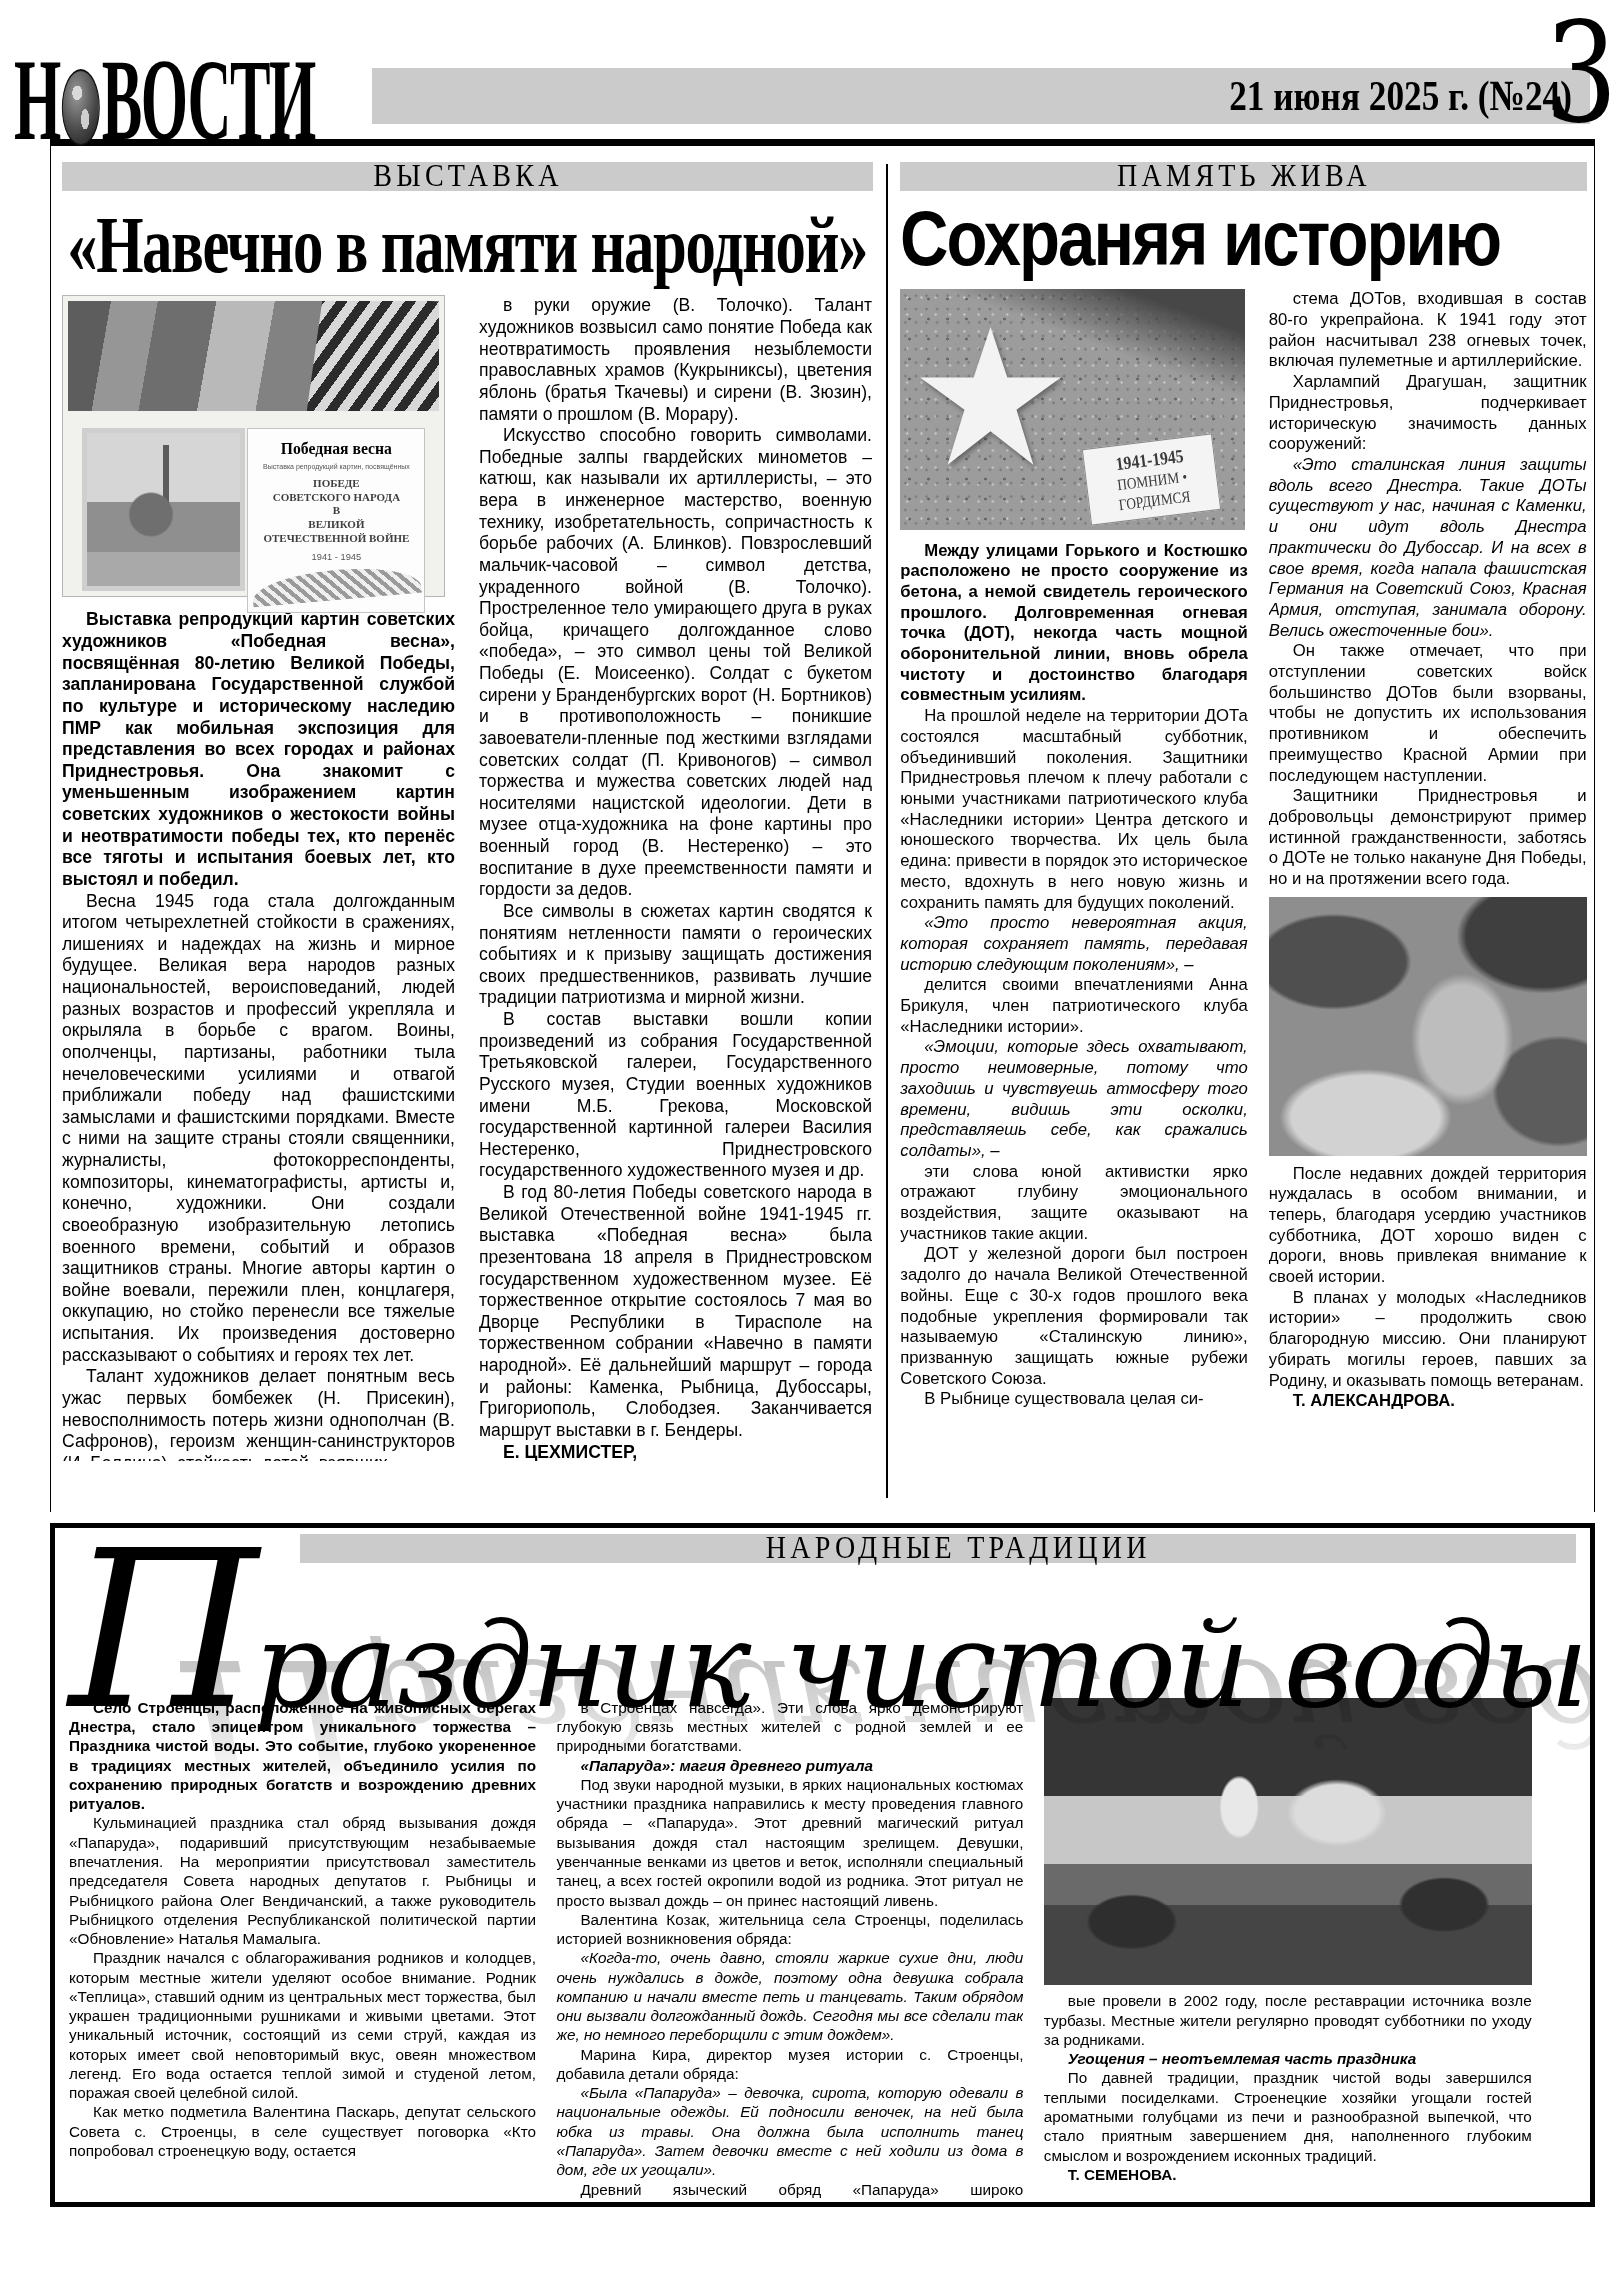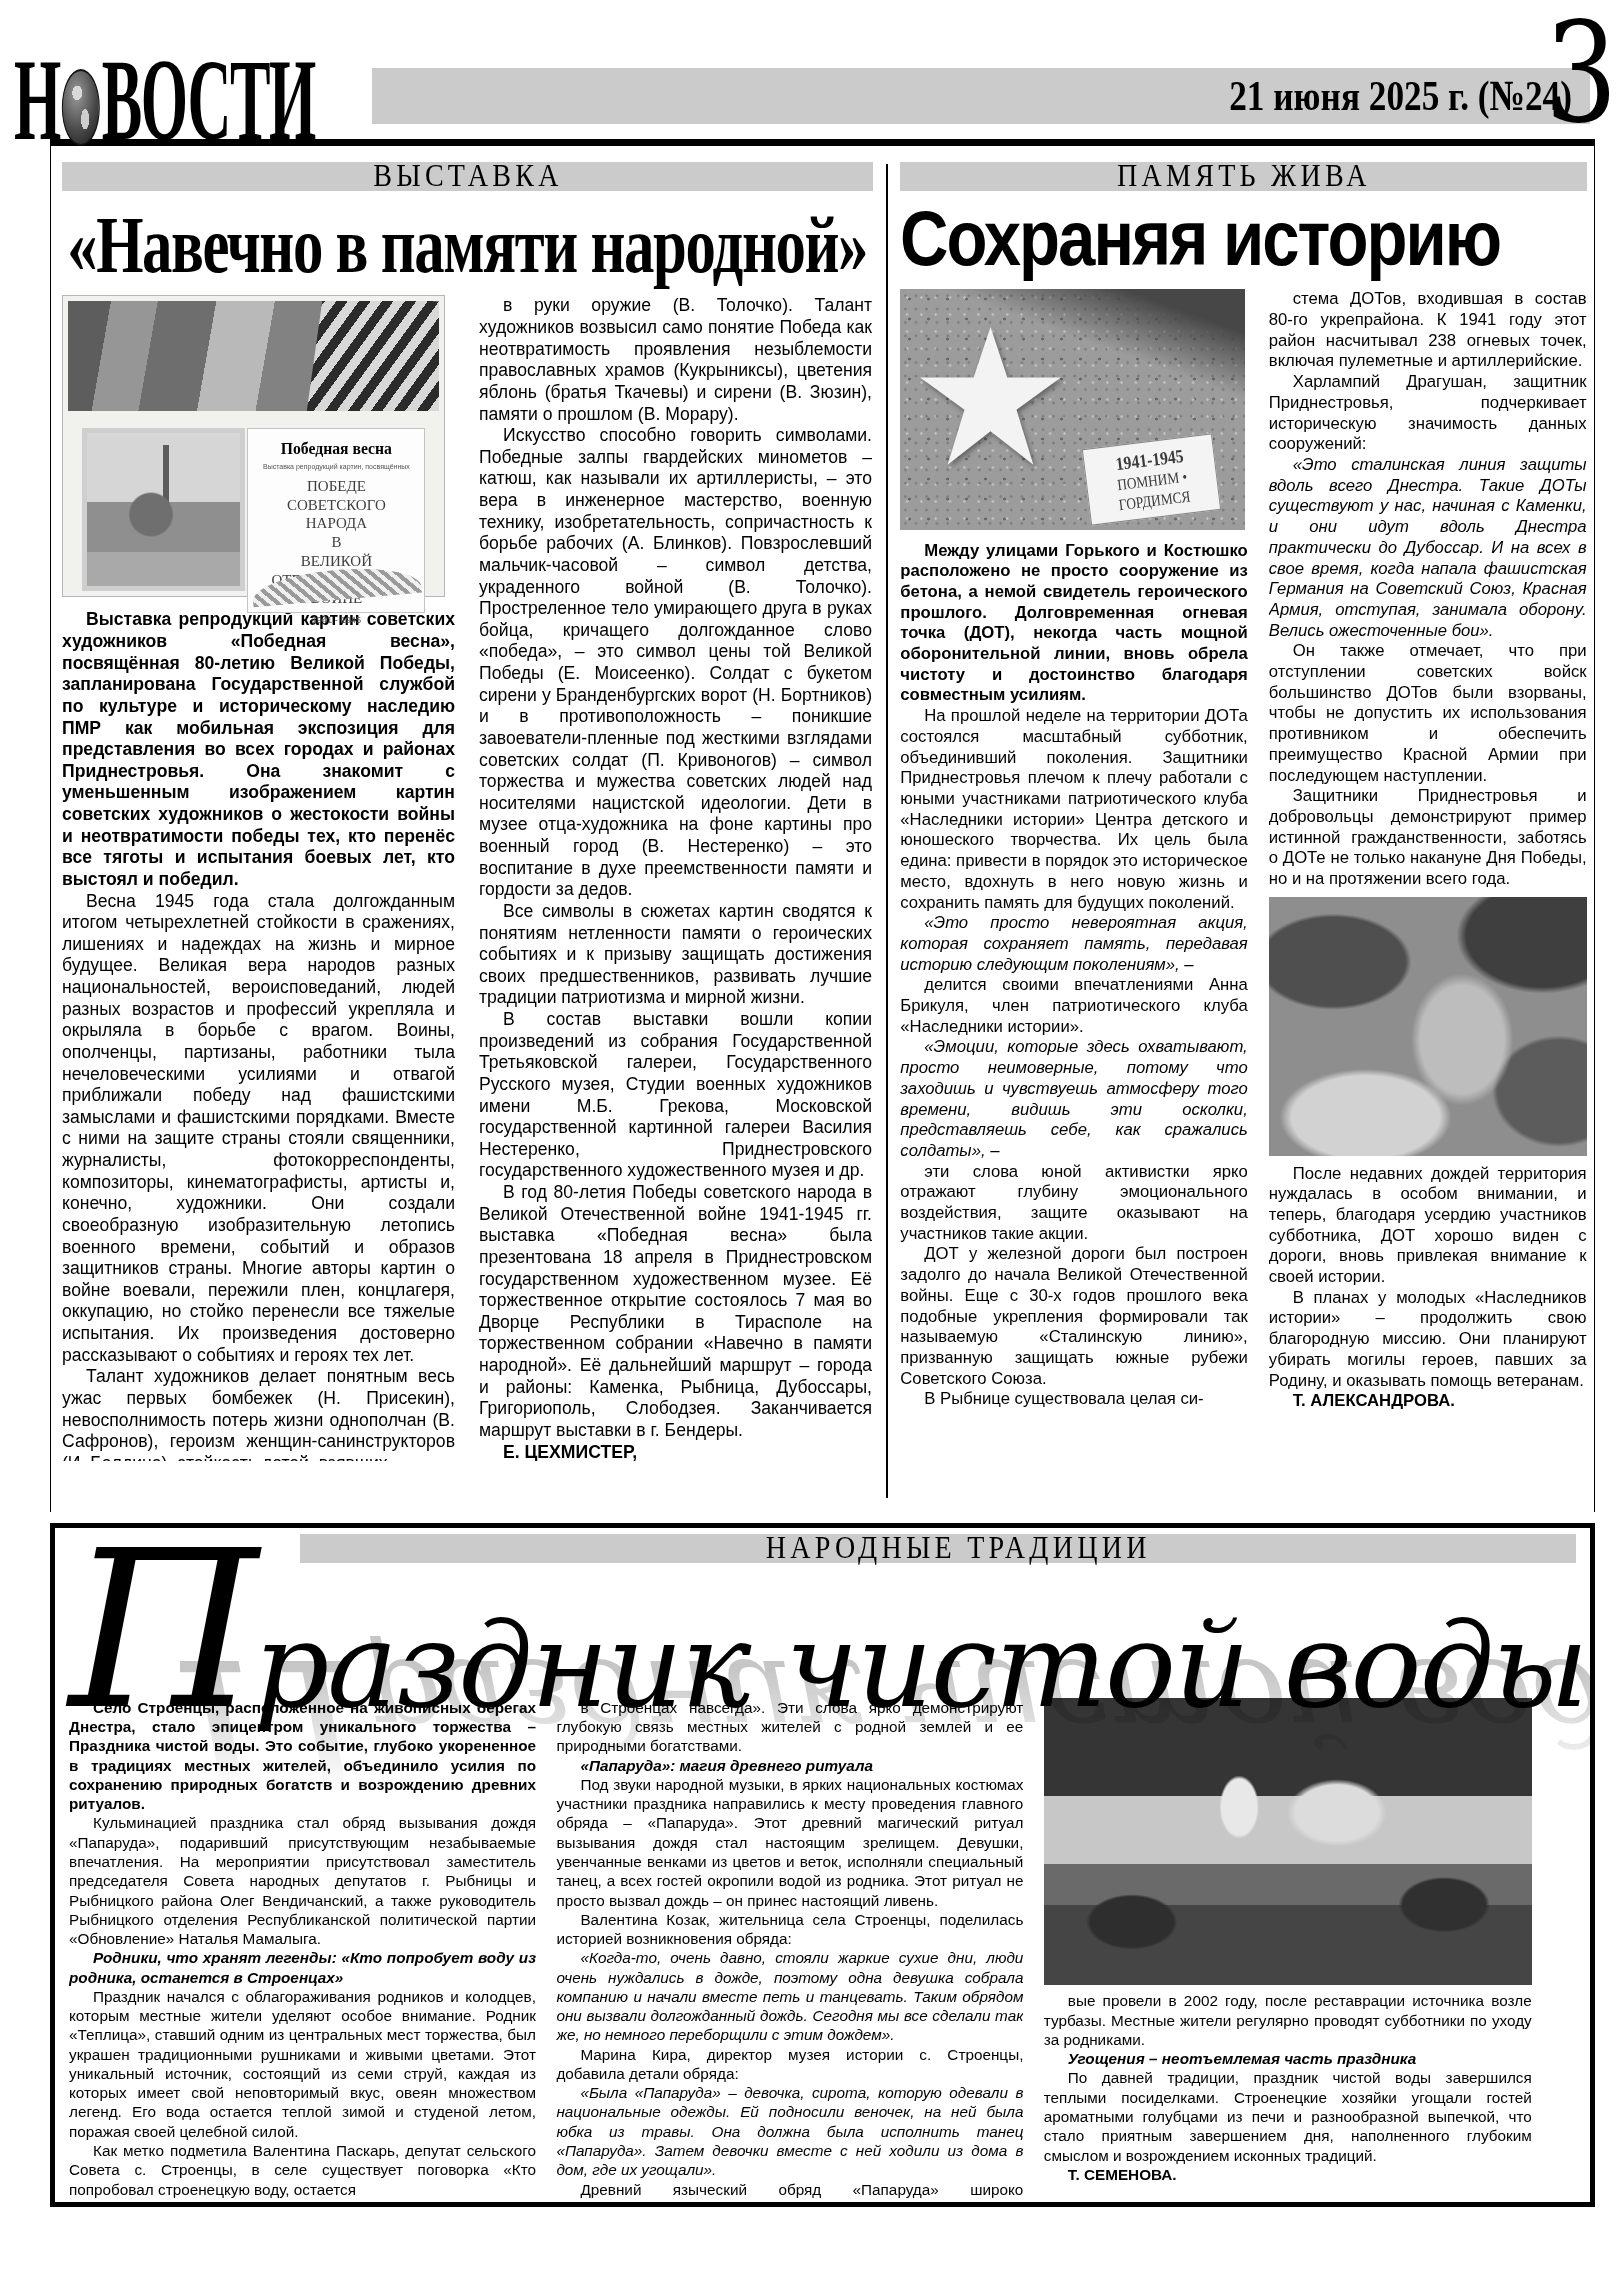--- a/index.html
+++ b/index.html
@@ -70,21 +70,21 @@
   .painting{width:153px;height:153px;border:5.6px solid #cfcfcf;background:
        linear-gradient(#d6d6d6 0 45%,#8f8f8f 45% 78%,#a9a9a9 78% 100%);position:relative;}
   .painting .obelisk{position:absolute;left:50%;top:12px;width:5.6px;height:69px;background:#5c5c5c;}
   .painting .tree{position:absolute;left:24%;top:56px;width:56px;height:51px;border-radius:50%;
        background:radial-gradient(circle,#6f6f6f 0 55%,transparent 60%);}
   .poster{width:178px;height:185px;background:#fdfdfd;border:0.9px solid #c4c4c4;
        box-sizing:border-box;padding:10.2px 6.5px 0;position:relative;text-align:center;}
   .poster p.para{text-align:center;text-indent:0;}
   .poster-title{font-family:"Liberation Serif",serif;font-weight:700;font-size:15.7px;margin-bottom:4.6px !important;}
   .poster-sub{font-size:7px;color:#555;margin-bottom:5.6px !important;}
-  .poster-b{font-family:"Liberation Serif",serif;font-weight:400;font-size:15px;line-height:1.25;color:#3e3e3e;}
+  .poster-b{font-family:"Liberation Serif",serif;font-weight:700;font-size:11px;line-height:1.25;color:#3e3e3e;}
   .poster-years{font-size:9.3px;color:#555;margin-top:6.5px !important;}
   .poster .wave{position:absolute;left:3.7px;right:3.7px;bottom:12px;height:30px;
        background:repeating-linear-gradient(45deg,#9a9a9a 0 4.2px,#efefef 4.2px 8.3px);
        border-radius:100% 100% 0 0/160% 160% 0 0;transform:rotate(-5deg);}
 
   .star-photo{position:relative;width:345px;height:241px;margin-bottom:10.2px;overflow:hidden;
        background-color:#9c9c9c;
        background-image:
          linear-gradient(200deg,#474747 0 12%,transparent 30%),
          radial-gradient(#7b7b7b 0.9px,transparent 1.4px),
@@ -256,21 +256,20 @@
     </div>
     <div class="script-head">
       <div class="script-line"><span class="big-p">П</span><span class="rest">раздник чистой воды</span></div>
       <div class="script-line script-refl"><span class="big-p">П</span><span class="rest">раздник чистой воды</span></div>
     </div>
     <div class="cols3">
       <div class="bcol bcol1">
         <div>
             <p class="para lead">Село Строенцы, расположенное на живописных берегах Днестра, стало эпицентром уникального торжества – Праздника чистой воды. Это событие, глубоко укорененное в традициях местных жителей, объединило усилия по сохранению природных богатств и возрождению древних ритуалов.</p>
             <p class="para ">Кульминацией праздника стал обряд вызывания дождя «Папаруда», подаривший присутствующим незабываемые впечатления. На мероприятии присутствовал заместитель председателя Совета народных депутатов г. Рыбницы и Рыбницкого района Олег Вендичанский, а также руководитель Рыбницкого отделения Республиканской политической партии «Обновление» Наталья Мамалыга.</p>
-            <p class="para subhead">Родники, что хранят легенды: «Кто попробует воду из родника, останется в Строенцах»</p>
             <p class="para ">Праздник начался с облагораживания родников и колодцев, которым местные жители уделяют особое внимание. Родник «Теплица», ставший одним из центральных мест торжества, был украшен традиционными рушниками и живыми цветами. Этот уникальный источник, состоящий из семи струй, каждая из которых имеет свой неповторимый вкус, овеян множеством легенд. Его вода остается теплой зимой и студеной летом, поражая своей целебной силой.</p>
             <p class="para ">Как метко подметила Валентина Паскарь, депутат сельского Совета с. Строенцы, в селе существует поговорка «Кто попробовал строенецкую воду, остается</p>
           </div>
       </div>
       <div class="bcol bcol2">
         <div>
             <p class="para noind">в Строенцах навсегда». Эти слова ярко демонстрируют глубокую связь местных жителей с родной землей и ее природными богатствами.</p>
             <p class="para subhead">«Папаруда»: магия древнего ритуала</p>
             <p class="para ">Под звуки народной музыки, в ярких национальных костюмах участники праздника направились к месту проведения главного обряда – «Папаруда». Этот древний магический ритуал вызывания дождя стал настоящим зрелищем. Девушки, увенчанные венками из цветов и веток, исполняли специальный танец, а всех гостей окропили водой из родника. Этот ритуал не просто вызвал дождь – он принес настоящий ливень.</p>
             <p class="para ">Валентина Козак, жительница села Строенцы, поделилась историей возникновения обряда:</p>

